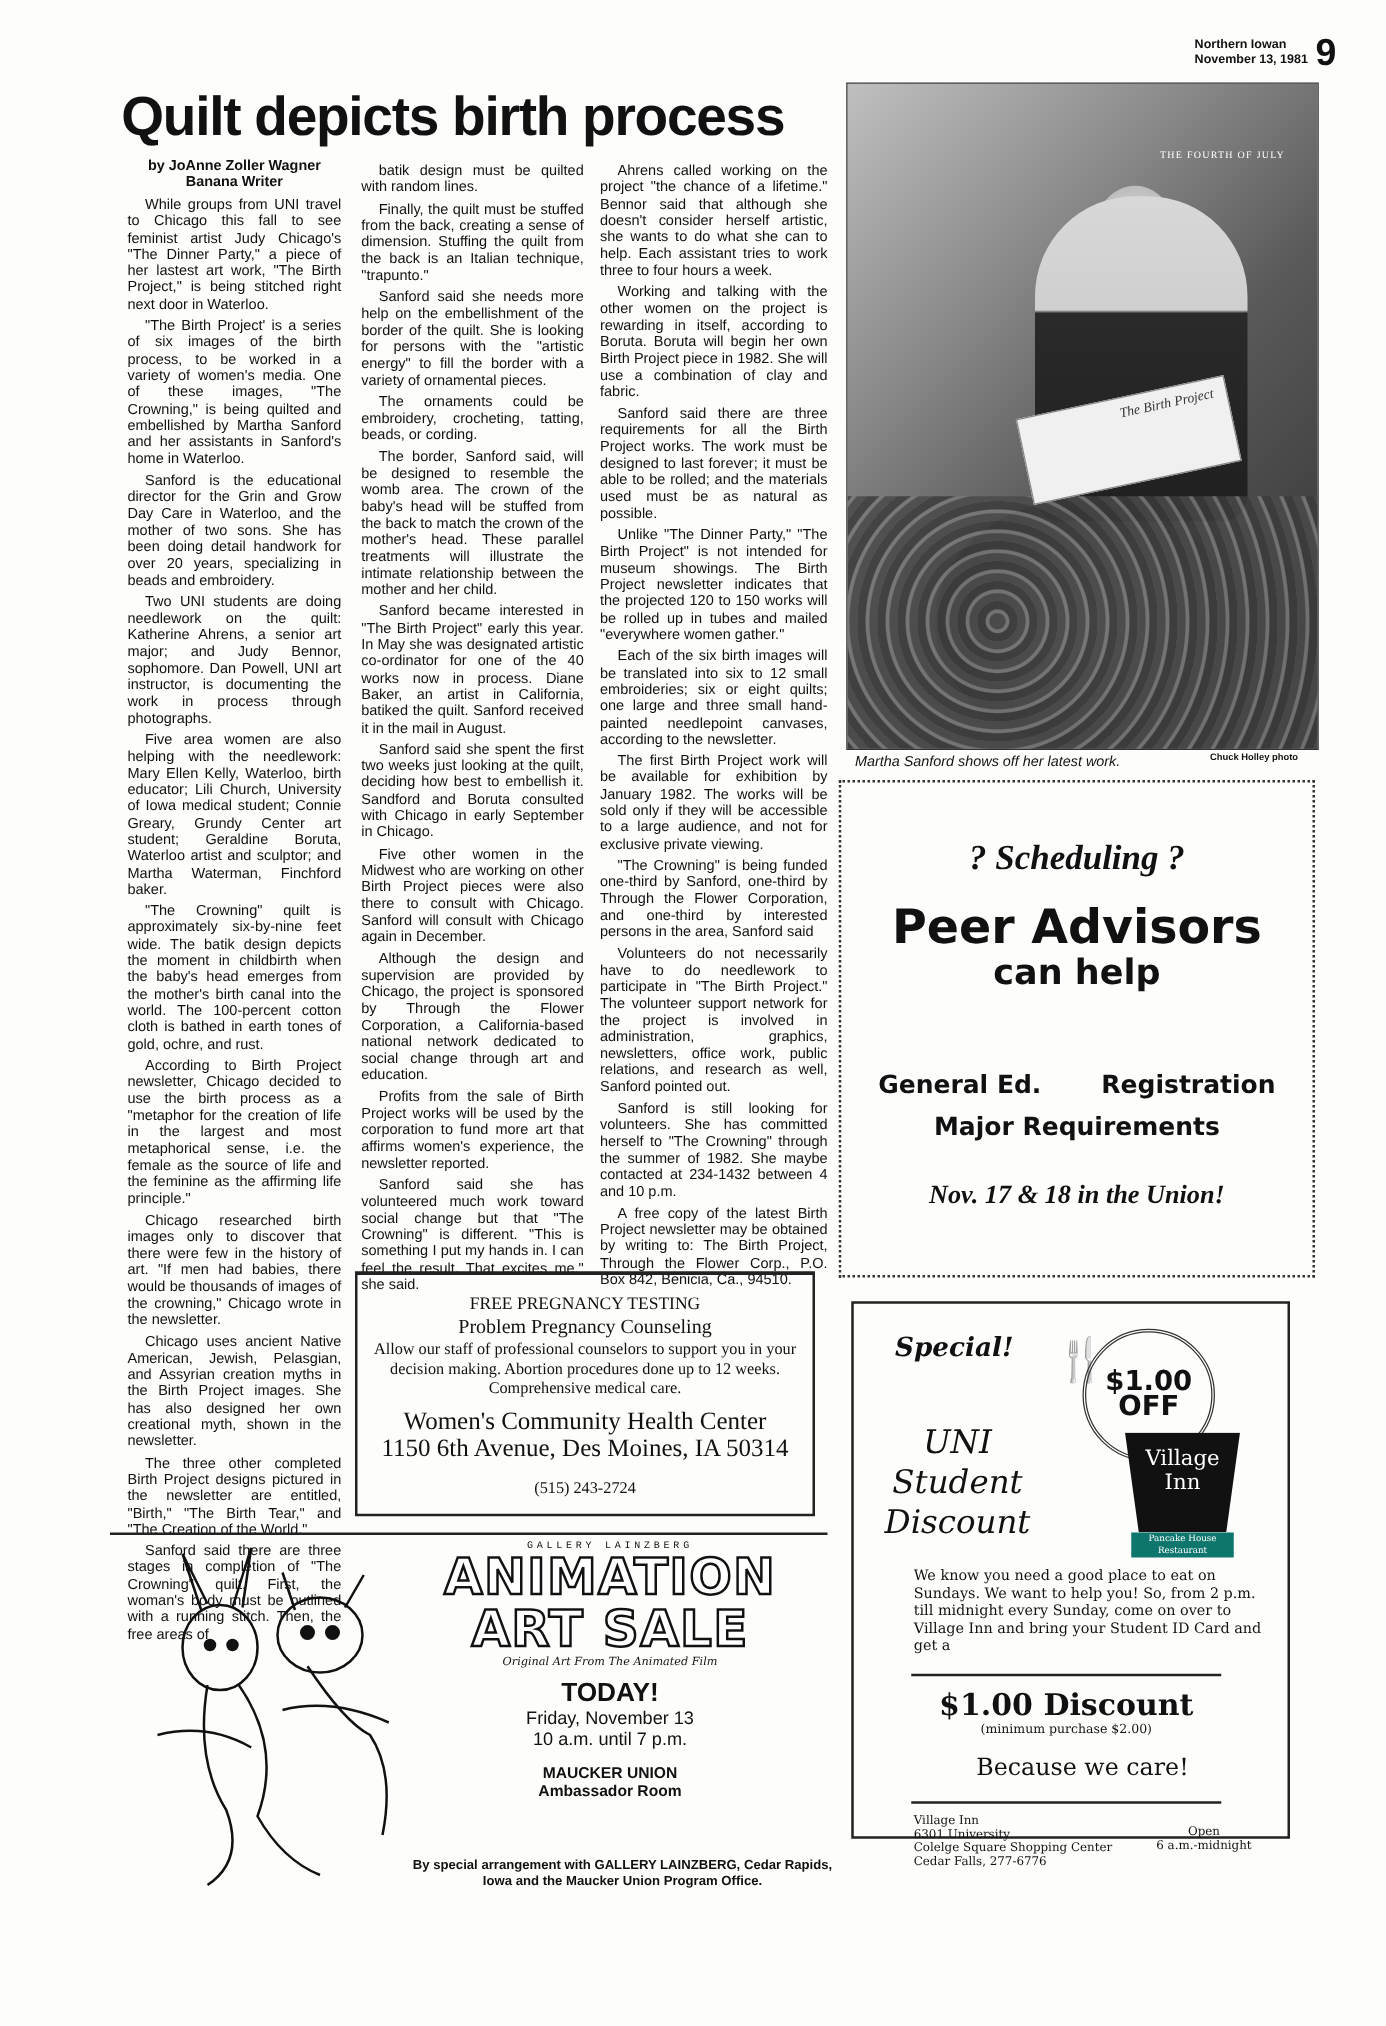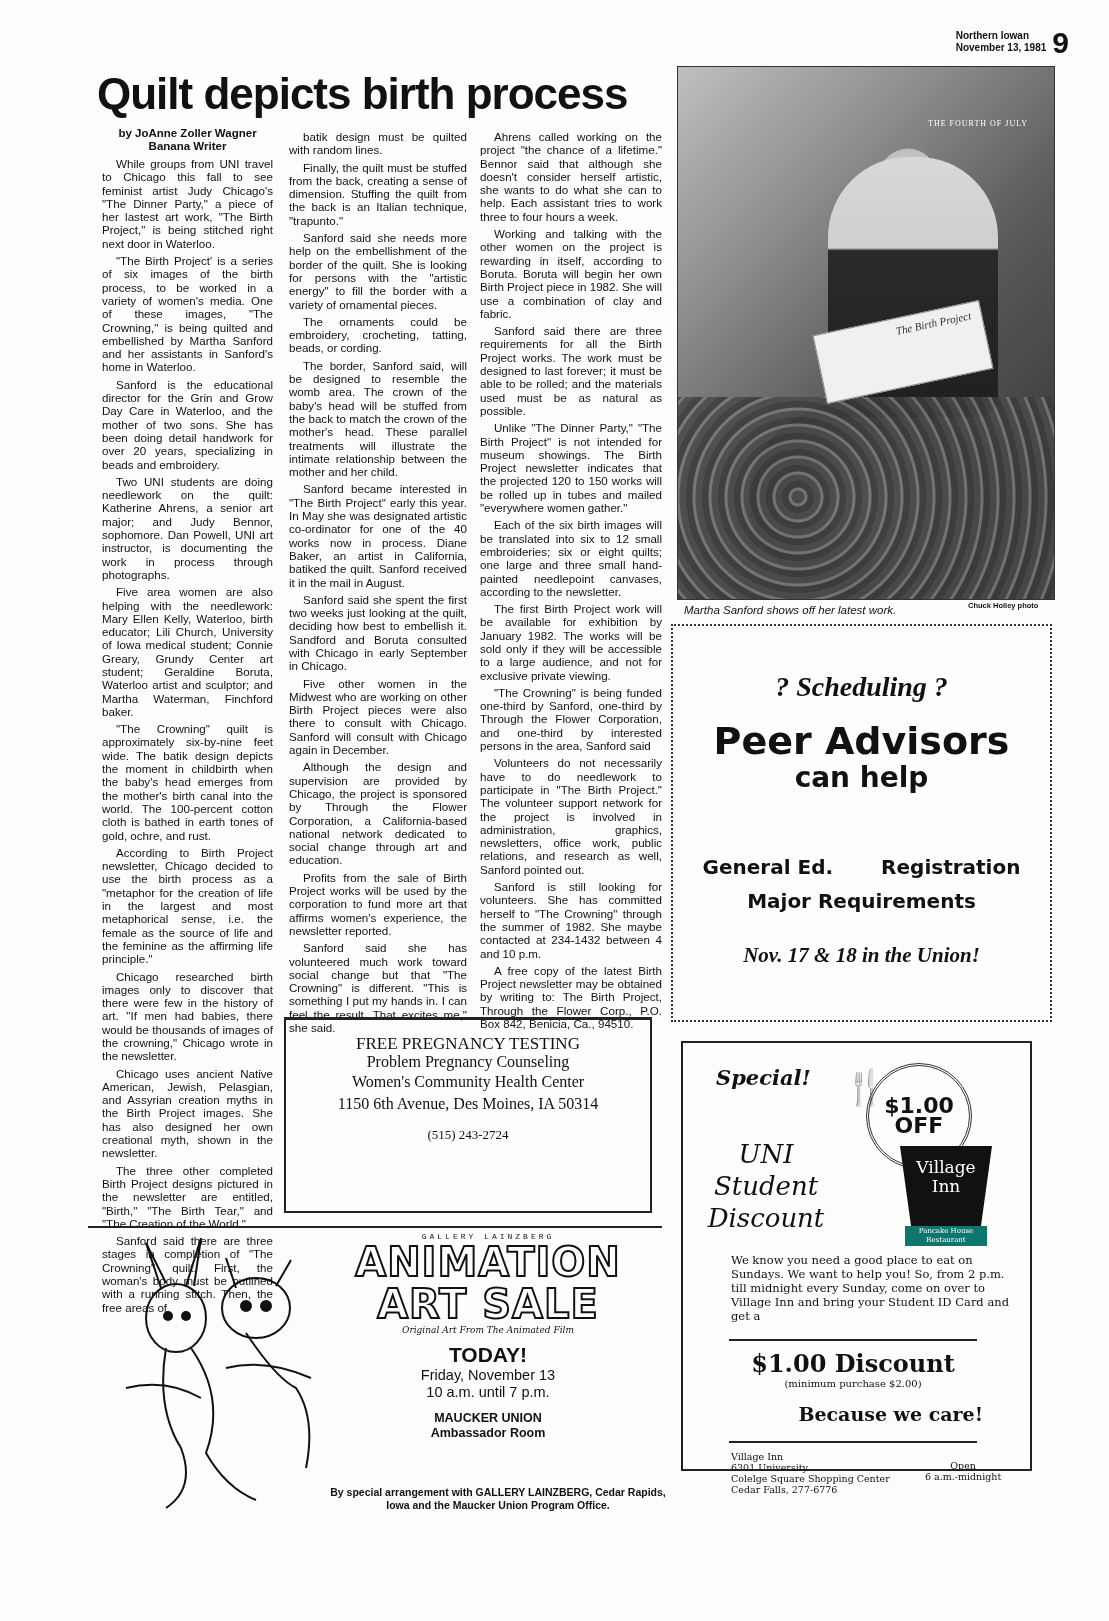--- a/index.html
+++ b/index.html
@@ -26,24 +26,24 @@
   .caption { left: 684px; top: 604px; font-size: 11.5px; font-style: italic; }
   .credit { left: 968px; top: 601px; font-size: 7.5px; font-weight: bold; }
   .peer { left: 671px; top: 624px; width: 381px; height: 398px; border: 2px dotted #333; text-align: center; padding-top: 45px; }
   .peer .sched { font-family: "Liberation Serif", serif; font-style: italic; font-weight: bold; font-size: 28px; margin-bottom: 18px; }
   .peer .big { font-family: "DejaVu Sans", sans-serif; font-weight: bold; font-size: 38px; line-height: 40px; }
   .peer .help { font-family: "DejaVu Sans", sans-serif; font-weight: bold; font-size: 28px; line-height: 34px; margin-bottom: 60px; }
   .peer .row { font-family: "DejaVu Sans", sans-serif; font-weight: bold; font-size: 20px; display: flex; justify-content: center; gap: 48px; margin-bottom: 10px; }
   .peer .row2 { font-family: "DejaVu Sans", sans-serif; font-weight: bold; font-size: 20px; margin-bottom: 30px; }
   .peer .see { font-family: "Liberation Serif", serif; font-style: italic; font-weight: bold; font-size: 21px; line-height: 25px; }
   .preg { left: 284px; top: 1017px; width: 368px; height: 196px; border: 2px solid #222; border-top-width: 3px; text-align: center; font-family: "Liberation Serif", serif; padding-top: 14px; }
-  .preg .t1 { font-size: 17px; line-height: 19px; }
+  .preg .t1 { font-size: 14px; line-height: 19px; }
   .preg .t2 { font-size: 16px; line-height: 18px; }
   .preg .body { font-size: 13px; line-height: 15.5px; padding: 0 12px; margin-bottom: 8px; }
-  .preg .org { font-size: 16px; line-height: 22px; }
+  .preg .org { font-size: 20px; line-height: 22px; }
   .preg .phone { font-size: 13px; margin-top: 12px; }
   .anim { left: 88px; top: 1226px; width: 574px; height: 288px; border-top: 2px solid #222; }
   .anim .char { position: absolute; left: 18px; top: 10px; width: 230px; height: 275px; }
   .anim .center { position: absolute; left: 240px; top: 0; width: 320px; text-align: center; }
   .anim .gallery { font-size: 8px; letter-spacing: 3px; font-family: "Liberation Mono", monospace; margin-top: 4px; }
   .anim .title { font-family: "DejaVu Sans", sans-serif; font-weight: bold; font-size: 40px; line-height: 42px; color: #fff; -webkit-text-stroke: 2px #111; letter-spacing: 1px; }
   .anim .sub { font-family: "DejaVu Serif", serif; font-style: italic; font-size: 9px; margin-bottom: 8px; }
   .anim .today { font-weight: bold; font-size: 21px; line-height: 24px; }
   .anim .date { font-size: 14.5px; line-height: 17px; }
   .anim .venue { font-weight: bold; font-size: 12.5px; line-height: 15px; margin-top: 10px; }
@@ -54,21 +54,21 @@
   .vi .plate { position: absolute; left: 183px; top: 20px; width: 106px; height: 106px; border: 3px double #333; border-radius: 50%; display: flex; align-items: center; justify-content: center; }
   .vi .plate span { font-family: "DejaVu Sans", sans-serif; font-weight: bold; font-size: 22px; line-height: 20px; text-align: center; }
   .vi .fork { position: absolute; left: 161px; top: 24px; font-size: 34px; }
   .vi .sign { position: absolute; left: 217px; top: 103px; width: 92px; height: 80px; background: #111; color: #fff; text-align: center; font-size: 17px; line-height: 19px; padding-top: 12px; clip-path: polygon(0 0, 100% 0, 88% 100%, 12% 100%); }
   .vi .sign2 { position: absolute; left: 222px; top: 183px; width: 82px; height: 20px; background: #0f766e; color: #fff; font-size: 7px; text-align: center; line-height: 9px; padding-top: 1px; }
   .vi .text { position: absolute; left: 48px; top: 210px; width: 290px; font-size: 11.5px; line-height: 14px; }
   .vi .hr { position: absolute; left: 46px; width: 248px; border-top: 2px solid #222; }
   .vi .disc { position: absolute; left: 40px; top: 306px; width: 260px; text-align: center; }
   .vi .disc .amt { font-size: 24px; font-weight: bold; }
   .vi .disc .min { font-size: 10px; }
-  .vi .care { position: absolute; left: 40px; top: 360px; width: 260px; text-align: right; font-size: 19px; font-weight: bold; }
+  .vi .care { position: absolute; left: 53px; top: 360px; width: 260px; text-align: center; font-size: 19px; font-weight: normal; }
   .vi .addr { position: absolute; left: 48px; top: 408px; font-size: 9.5px; line-height: 11px; }
   .vi .open { position: absolute; left: 242px; top: 417px; font-size: 9.5px; line-height: 11px; text-align: center; }
 </style>
 </head>
 <body>
 
 <div class="abs masthead">
   <div class="info">
     <div>Northern Iowan</div>
     <div>November 13, 1981</div>
@@ -140,20 +140,21 @@
     <span>General Ed.</span>
     <span>Registration</span>
   </div>
   <div class="row2">Major Requirements</div>
   <div class="see">Nov. 17 &amp; 18 in the Union!</div>
 </div>
 
 <div class="abs preg">
   <div class="t1">FREE PREGNANCY TESTING</div>
   <div class="t2">Problem Pregnancy Counseling</div>
+  <div class="body">Allow our staff of professional counselors to support you in your decision making. Abortion procedures done up to 12 weeks. Comprehensive medical care.</div>
   <div class="org">Women's Community Health Center</div>
   <div class="org">1150 6th Avenue, Des Moines, IA 50314</div>
   <div class="phone">(515) 243-2724</div>
 </div>
 
 <div class="abs anim">
   <svg class="char" viewBox="0 0 230 275">
     <g fill="none" stroke="#111" stroke-width="2">
       <ellipse cx="70" cy="80" rx="30" ry="34"></ellipse>
       <path d="M55 50 L40 5 L60 45 M80 48 L95 0 L88 48"></path>

